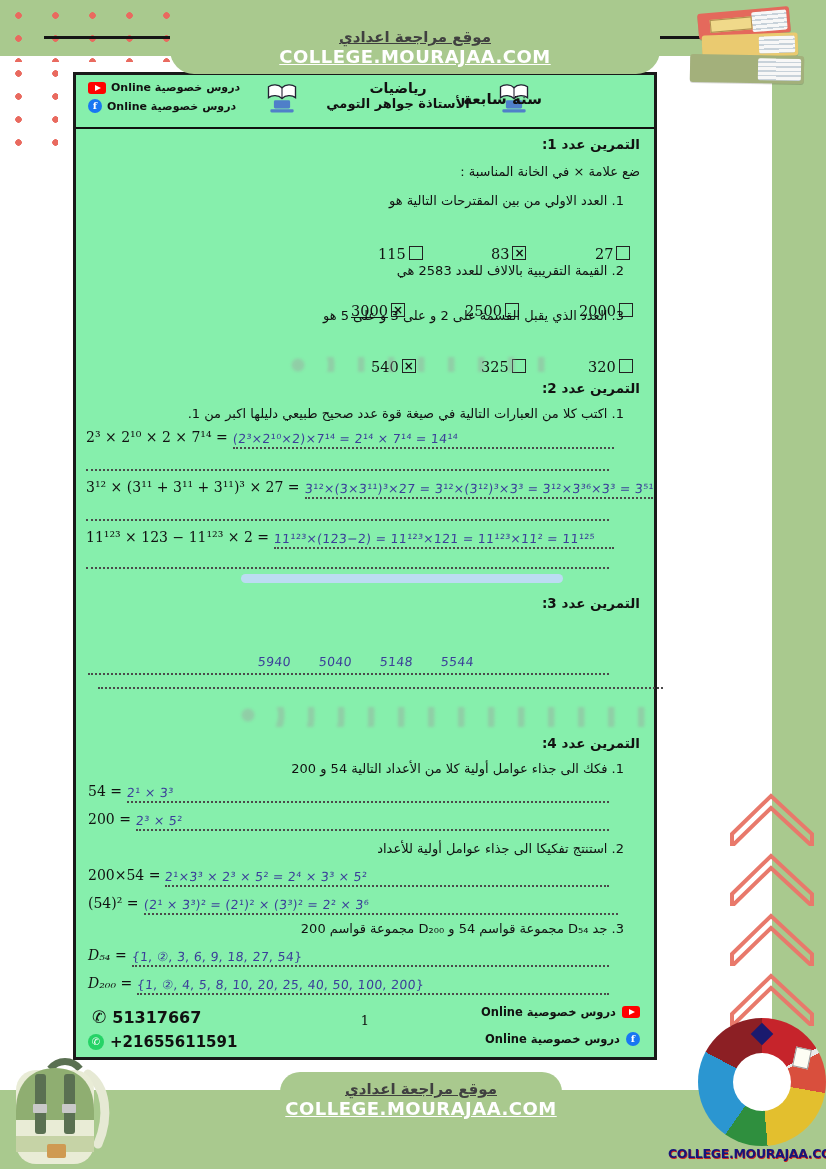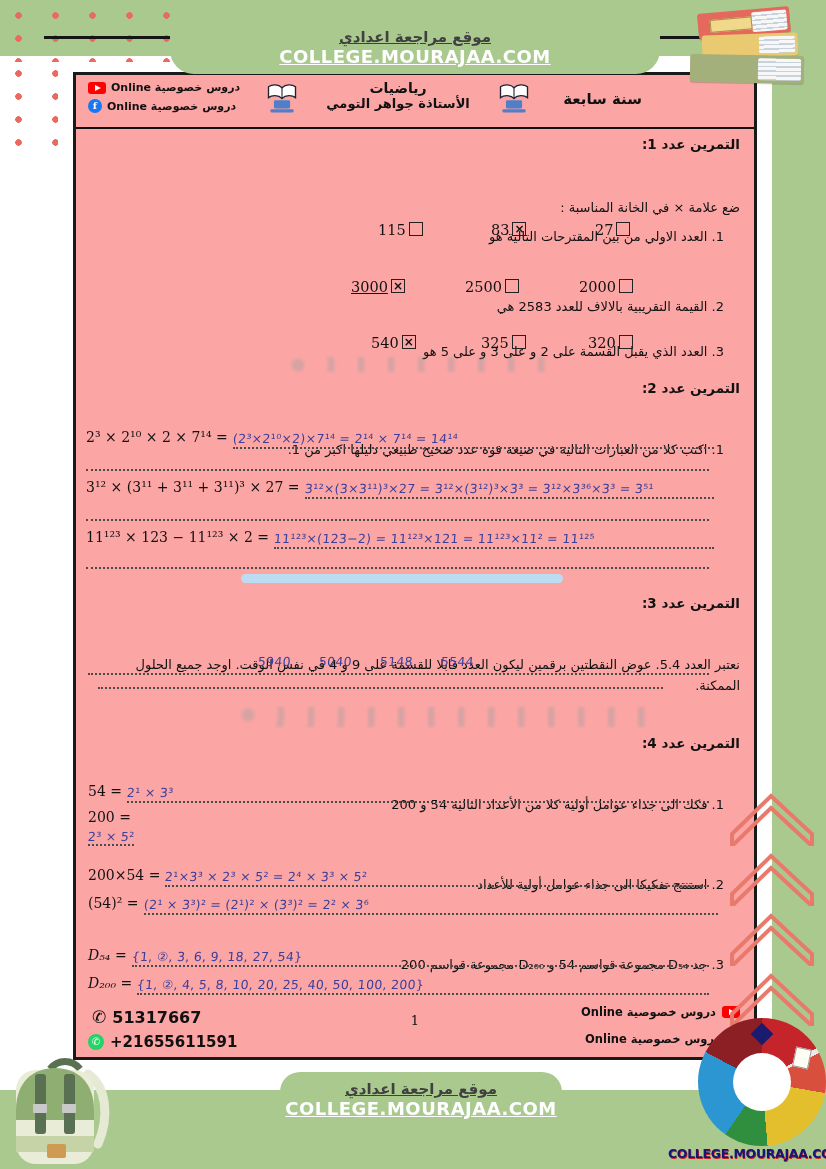--- a/index.html
+++ b/index.html
@@ -30,44 +30,44 @@
   .book{position:absolute;border-radius:3px;box-shadow:0 1px 0 rgba(0,0,0,.15);}
   .book .pages{position:absolute;right:3px;top:3px;bottom:3px;width:38%;border-radius:2px;
         background:repeating-linear-gradient(to bottom,#f7f7f7 0 3px,#c8d2da 3px 4.5px);}
   .book-red{left:10px;top:2px;width:92px;height:26px;transform:rotate(-5deg);background:#e4695c;}
   .book-red .tag{position:absolute;left:12px;top:7px;width:40px;height:11px;background:#f0d98a;border:1px solid #b09050;}
   .book-yellow{left:14px;top:26px;width:96px;height:23px;transform:rotate(-2deg);background:#eaca70;}
   .book-green{left:2px;top:47px;width:114px;height:28px;transform:rotate(1deg);background:#a3b07b;}
   
   .chev{position:absolute;left:728px;width:88px;height:58px;z-index:3;}
   
-  .paper{position:absolute;left:73px;top:72px;width:684px;height:988px;background:#fca5a5;
+  .paper{position:absolute;left:73px;top:72px;width:584px;height:988px;background:#86efac;
          border:3px solid #1a1a1a;box-sizing:border-box;z-index:1;}
   .paper-header{position:absolute;top:0;left:0;right:0;height:52px;border-bottom:2.5px solid #111;}
   .social-col{position:absolute;left:12px;top:6px;display:flex;flex-direction:column;gap:5px;}
   .social-row{display:flex;align-items:center;gap:5px;font-size:11px;font-weight:bold;}
   .yt-icon{display:inline-block;width:18px;height:12px;background:#f00;border-radius:3px;position:relative;}
   .yt-icon::after{content:"";position:absolute;left:7px;top:3px;border-left:6px solid #fff;
         border-top:3.5px solid transparent;border-bottom:3.5px solid transparent;}
   .fb-icon{display:inline-block;width:14px;height:14px;background:#1877f2;border-radius:50%;
         color:#fff;font-weight:bold;font-size:10px;text-align:center;line-height:14px;font-family:"DejaVu Serif",serif;}
   .wa-icon{display:inline-block;width:16px;height:16px;background:#25d366;border-radius:50%;
         color:#fff;font-size:10px;text-align:center;line-height:16px;}
   .hdr-title{position:absolute;left:232px;top:5px;width:180px;text-align:center;direction:rtl;}
   .hdr-title .t1{font-weight:bold;font-size:14px;text-align:center;}
   .hdr-title .t2{font-weight:bold;font-size:13px;}
   .hdr-logo{position:absolute;top:8px;}
   .hdr-logo.lg-left{left:188px;} .hdr-logo.lg-right{left:420px;}
   .grade{position:absolute;right:112px;top:15px;font-weight:bold;font-size:15px;direction:rtl;}
   
   .ar{direction:rtl;text-align:right;position:absolute;}
   .exo-title{font-weight:bold;font-size:13.5px;}
-  .qtext{font-size:13px;margin-top:36px;}
-  
-  .opt{position:absolute;font-family:"DejaVu Serif",serif;font-size:14.5px;white-space:nowrap;}
+  .qtext{font-size:13px;}
+  
+  .opt{position:absolute;font-family:"DejaVu Serif",serif;font-size:14.5px;white-space:nowrap;margin-top:24px;}
   .box{display:inline-block;width:12px;height:12px;border:1.6px solid #222;margin-left:3px;
        vertical-align:-1px;line-height:12px;text-align:center;font-size:12px;font-weight:bold;
        color:#111;font-family:"DejaVu Sans",sans-serif;overflow:hidden;}
   
   .eqrow{position:absolute;display:flex;align-items:baseline;}
   .printed{font-family:"DejaVu Serif",serif;font-size:14px;white-space:nowrap;padding-right:5px;}
   .azone{flex:1;border-bottom:2px dotted #4a4a4a;height:20px;position:relative;}
   .hand{display:inline-block;font-size:12.5px;color:#3b3f99;transform:skewX(-5deg);
         white-space:nowrap;position:relative;top:1px;letter-spacing:.3px;}
   .dotline{position:absolute;border-bottom:2px dotted #4a4a4a;height:0;}
@@ -203,21 +203,20 @@
 
     <div class="eqrow" style="left:10px;right:40px;top:452px;">
       <span class="printed">11¹²³ × 123 − 11¹²³ × 2 =</span>
       <span class="azone"><span class="hand">11¹²³×(123−2) = 11¹²³×121 = 11¹²³×11² = 11¹²⁵</span></span>
     </div>
     <div class="dotline" style="left:10px;right:45px;top:492px;"></div>
 
     <div class="blue-bar"></div>
 
     <div class="ar exo-title" style="top:520px;right:14px;">التمرين عدد 3:</div>
-    <div class="ar qtext" style="top:543px;right:14px;left:14px;line-height:21px;">نعتبر العدد 5.4. عوض النقطتين برقمين ليكون العدد قابلا للقسمة على 9 و 4 في نفس الوقت. اوجد جميع الحلول الممكنة.</div>
 
     <div class="eqrow" style="left:12px;right:45px;top:578px;">
       <span class="azone">
         <span class="ans-set">
           <span class="hand">5940</span>
           <span class="hand">5040</span>
           <span class="hand">5148</span>
           <span class="hand">5544</span>
         </span>
       </span>
@@ -226,21 +225,21 @@
 
     <div class="wmark" style="top:632px;left:160px;width:420px;height:20px;"></div>
 
     <div class="ar exo-title" style="top:660px;right:14px;">التمرين عدد 4:</div>
     <div class="ar qtext" style="top:686px;right:30px;">1. فكك الى جذاء عوامل أولية كلا من الأعداد التالية 54 و 200</div>
 
     <div class="eqrow" style="left:12px;right:45px;top:706px;">
       <span class="printed">54 =</span>
       <span class="azone"><span class="hand">2¹ × 3³</span></span>
     </div>
-    <div class="eqrow" style="left:12px;right:45px;top:734px;flex-direction:column;">
+    <div class="eqrow" style="left:12px;right:45px;top:734px;">
       <span class="printed">200 =</span>
       <span class="azone"><span class="hand">2³ × 5²</span></span>
     </div>
 
     <div class="ar qtext" style="top:766px;right:30px;">2. استنتج تفكيكا الى جذاء عوامل أولية للأعداد</div>
 
     <div class="eqrow" style="left:12px;right:45px;top:790px;">
       <span class="printed">200×54 =</span>
       <span class="azone"><span class="hand">2¹×3³ × 2³ × 5² = 2⁴ × 3³ × 5²</span></span>
     </div>

